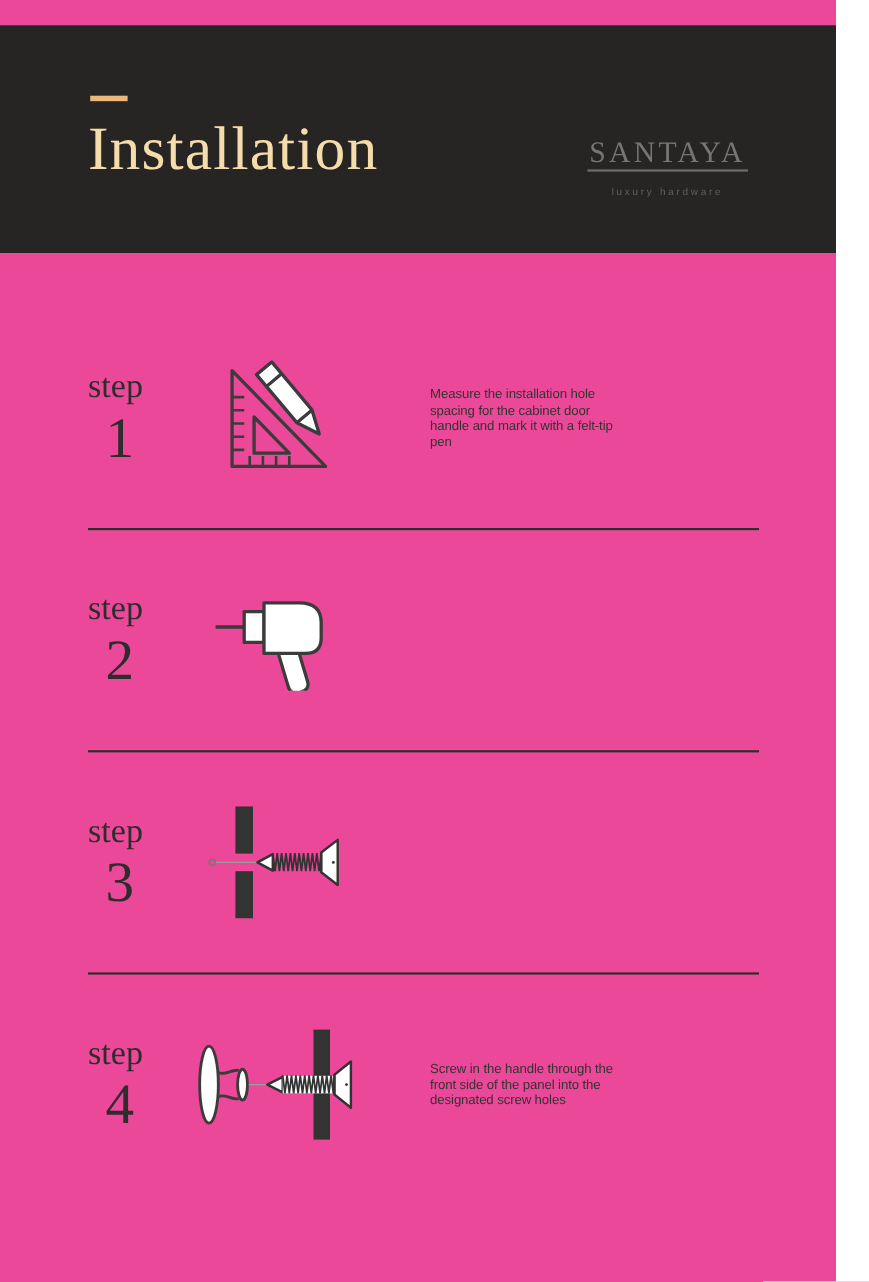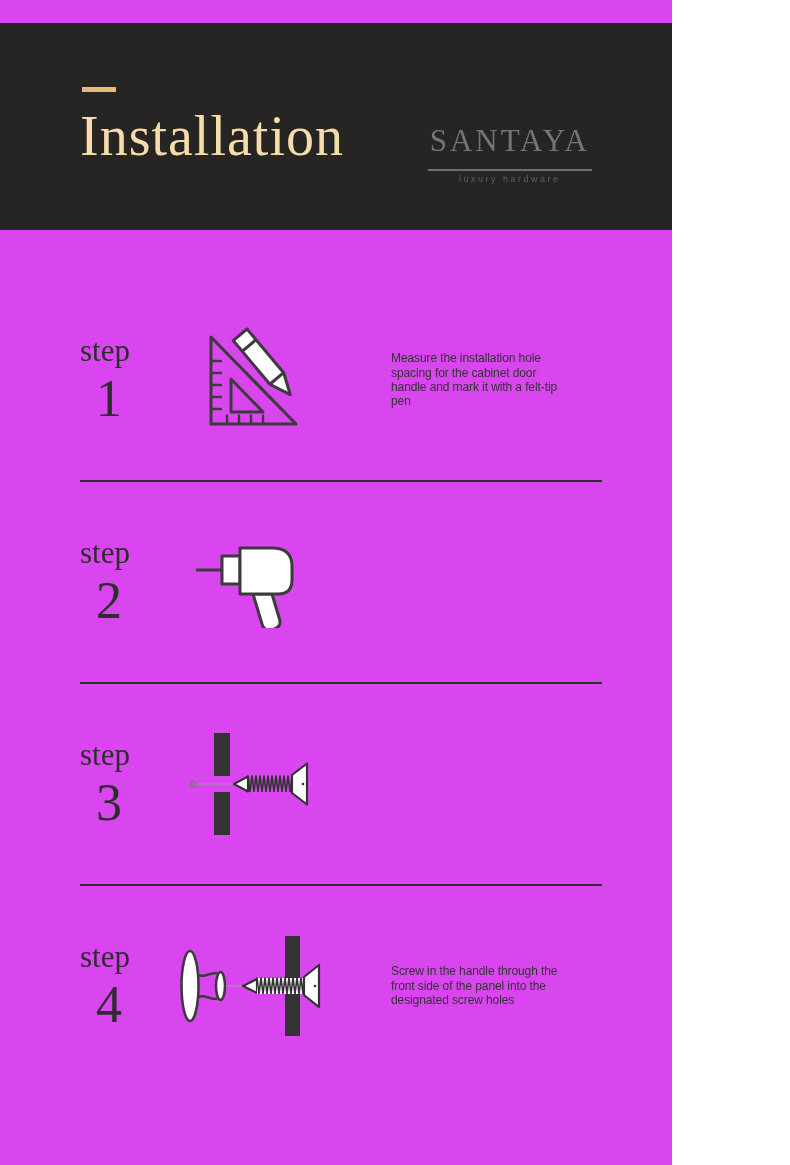--- a/index.html
+++ b/index.html
@@ -1,28 +1,28 @@
 <!DOCTYPE html>
 <html><head>
 <meta charset="utf-8">
 <style>
   html,body{margin:0;padding:0;background:#fff;}
-  .page{width:672px;height:1165px;background:#d946ef;overflow:hidden;
+  .page{width:760px;height:1165px;background:#ec4899;overflow:hidden;
         font-family:"Liberation Sans",sans-serif;position:relative;}
 
   
   .hero{position:relative;margin-top:23px;height:207px;background:#262523;
         padding:64px 0 0 82px;box-sizing:border-box;}
   .dash{width:34px;height:5px;background:#e8b97a;}
   .title{margin:16px 0 0 -2px;font-family:"Liberation Serif",serif;
          font-weight:500;font-size:56px;line-height:1;color:#f6dcab;letter-spacing:1px;}
   .brand{position:absolute;top:100px;right:80px;text-align:center;}
-  .brand-name{font-family:"Liberation Serif",serif;font-size:31px;letter-spacing:3px;
-              color:#757575;border-bottom:2px solid #6e6e6e;padding:0 2px 10px;display:inline-block;}
-  .brand-tagline{margin-top:3px;font-size:9px;letter-spacing:2.5px;color:#5f5f5f;text-align:center;}
+  .brand-name{font-family:"Liberation Serif",serif;font-size:27px;letter-spacing:3px;
+              color:#757575;border-bottom:2px solid #6e6e6e;padding:0 2px 0;display:inline-block;}
+  .brand-tagline{margin-top:13px;font-size:9px;letter-spacing:2.5px;color:#5f5f5f;text-align:center;}
 
   
   .steps{padding:50px 70px 0 80px;}
   .step-row{display:flex;align-items:center;height:200px;border-bottom:2px solid #2d2d2d;}
   .step-row:last-child{border-bottom:none;}
   .step-col{width:66px;flex:none;color:#2d2d2d;font-family:"Liberation Serif",serif;}
   .step-word{font-size:31px;line-height:1;}
   .step-number{font-size:52px;line-height:1;margin-top:7px;width:58px;text-align:center;}
   .icon-col{flex:none;width:172px;margin-left:18px;display:flex;justify-content:center;align-items:center;}
   .step-text{flex:none;margin:0 0 0 55px;font-size:12px;line-height:1.2;color:#333;

